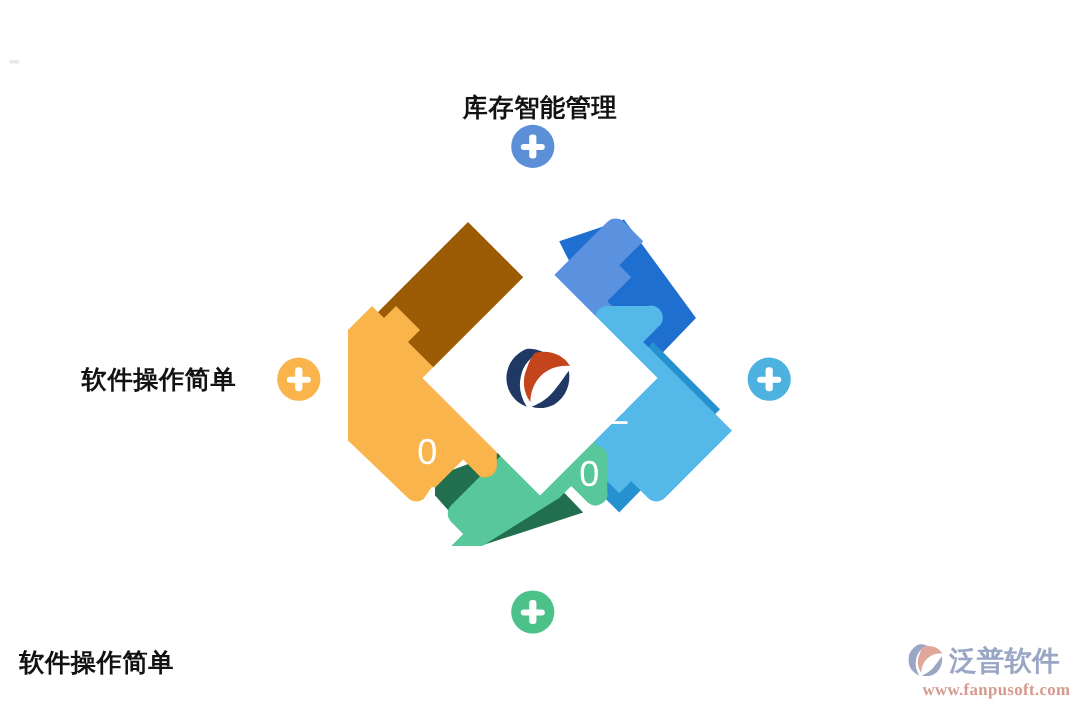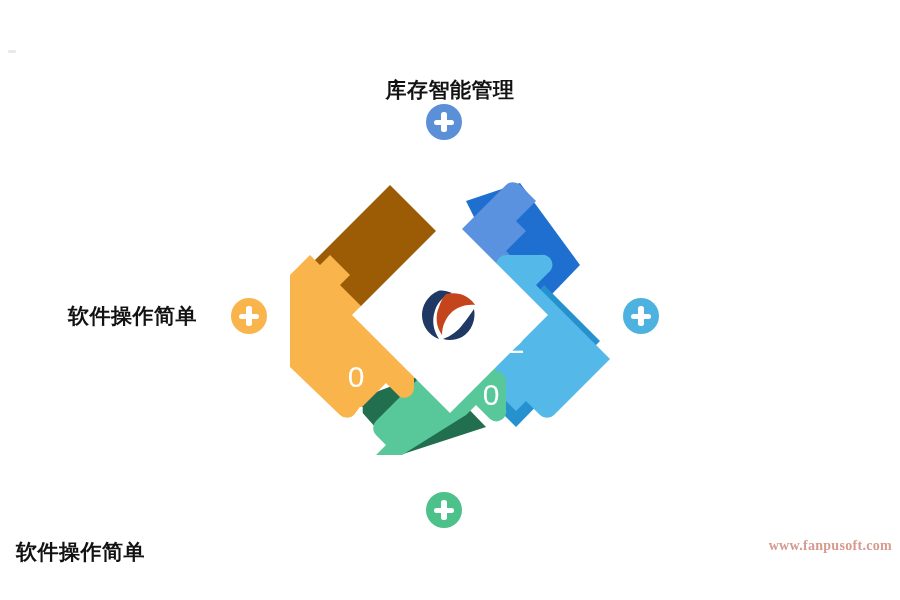--- a/index.html
+++ b/index.html
@@ -267,16 +267,27 @@
                  C 14,15 20,8 30,4 C 25,2 20,1 16,2 Z"></path>
         <path fill="#c4451c" d="M 24,5 C 36,2 48,7 53,16 C 44,15 35,18 29,24 C 23,30 20,38 20,46
                  C 14,38 13,27 17,18 C 19,12 21,8 24,5 Z"></path>
         <path fill="#1f3864" d="M 52,20 C 54,30 50,42 40,48 C 34,51 27,52 21,50
                  C 29,47 36,42 41,35 C 46,29 49,24 52,20 Z"></path>
       </g>
     </svg>
   </div>
 
   <div class="watermark">
+    <div class="wm-row">
+      <svg width="30" height="30" viewBox="0 0 56 52">
+        <path fill="#9aa7c4" d="M 16,2 C 5,7 0,17 0,26 C 0,36 6,46 17,50 C 12,42 10,34 12,25
+                 C 14,15 20,8 30,4 C 25,2 20,1 16,2 Z"></path>
+        <path fill="#e0a79b" d="M 24,5 C 36,2 48,7 53,16 C 44,15 35,18 29,24 C 23,30 20,38 20,46
+                 C 14,38 13,27 17,18 C 19,12 21,8 24,5 Z"></path>
+        <path fill="#9aa7c4" d="M 52,20 C 54,30 50,42 40,48 C 34,51 27,52 21,50
+                 C 29,47 36,42 41,35 C 46,29 49,24 52,20 Z"></path>
+      </svg>
+      <div class="wm-brand">泛普软件</div>
+    </div>
     <div class="wm-url">www.fanpusoft.com</div>
   </div>
 
 </div>
 
 </body></html>

